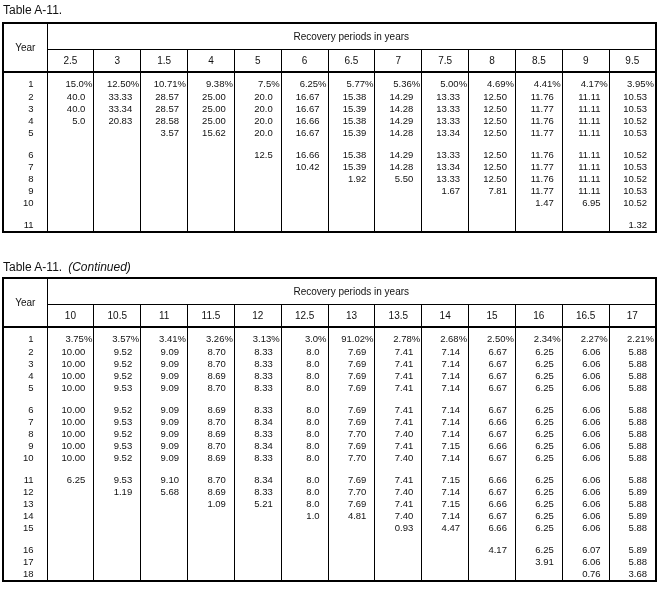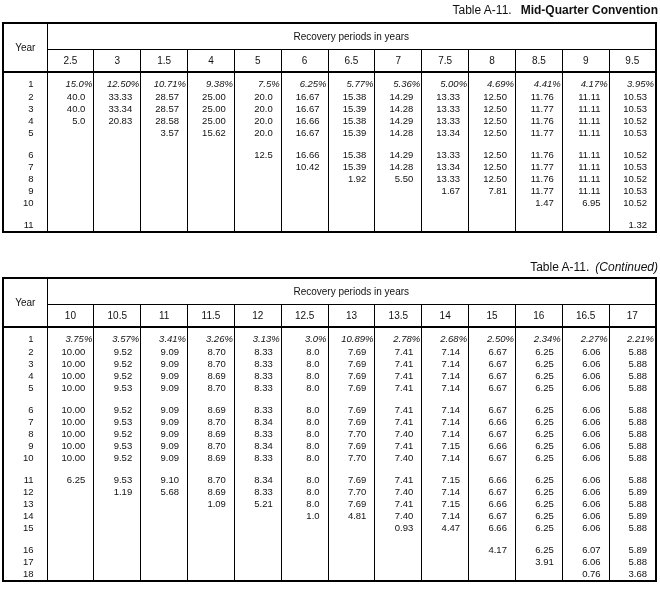--- a/index.html
+++ b/index.html
@@ -18,21 +18,20 @@
   }
   
   .caption {
     display: flex;
     align-items: flex-start;
     gap: 9px;
     font-size: 12px;
     line-height: 13px;
     margin: 2px 0 5px 1px;
     white-space: nowrap;
-    justify-content: flex-end;
   }
   .cap-label { font-weight: normal; }
   .cap-title { font-weight: bold; }
   .cap-title div { margin: 0; }
   .cap-continued { font-style: italic; margin-left: -3px; }
   .caption2 { margin-top: 28px; margin-bottom: 3px; }
 
   
   table {
     border-collapse: collapse;
@@ -61,32 +60,31 @@
     font-size: 9.5px;
     height: 12px;
     line-height: 12px;
     padding: 0 8px 0 0;
     text-align: right;
     white-space: nowrap;
     overflow: hidden;
   }
   tbody tr:first-child td { padding-top: 3px; height: 15px; }
   tbody td.year-td { padding-right: 13px; }
-  tbody td.pct { padding-right: 1px; font-style: italic; }
+  tbody td.pct { padding-right: 1px; }
   tbody tr.spacer td { height: 10px; }
 </style>
 </head>
 <body>
 
 <div class="page">
 
   <div class="caption">
     <span class="cap-label">Table A-11.</span>
     <div class="cap-title">
-      <div>Mid-Quarter Convention</div>
     </div>
   </div>
 
   <table id="table1">
       <colgroup>
         <col class="year-col">
         <col>
         <col>
         <col>
         <col>
@@ -378,21 +376,21 @@
       </thead>
       <tbody>
         <tr>
           <td class="year-td">1</td>
           <td class="val-td pct">3.75%</td>
           <td class="val-td pct">3.57%</td>
           <td class="val-td pct">3.41%</td>
           <td class="val-td pct">3.26%</td>
           <td class="val-td pct">3.13%</td>
           <td class="val-td pct">3.0%</td>
-          <td class="val-td pct">10.89%</td>
+          <td class="val-td pct">91.02%</td>
           <td class="val-td pct">2.78%</td>
           <td class="val-td pct">2.68%</td>
           <td class="val-td pct">2.50%</td>
           <td class="val-td pct">2.34%</td>
           <td class="val-td pct">2.27%</td>
           <td class="val-td pct">2.21%</td>
         </tr>
         <tr>
           <td class="year-td">2</td>
           <td class="val-td">10.00</td>

